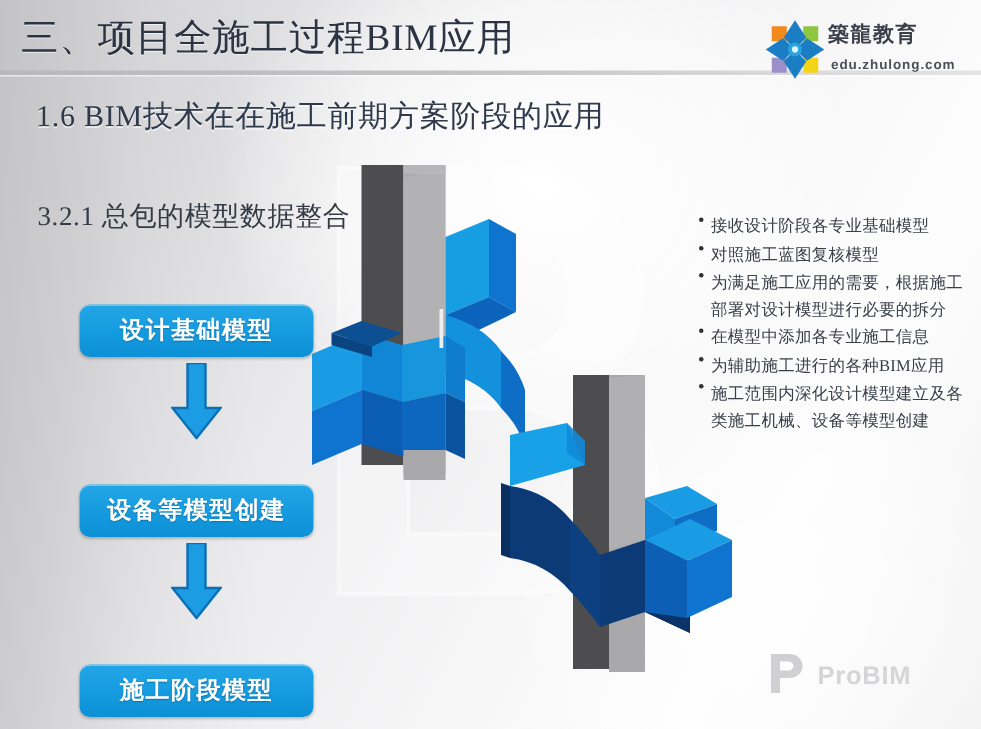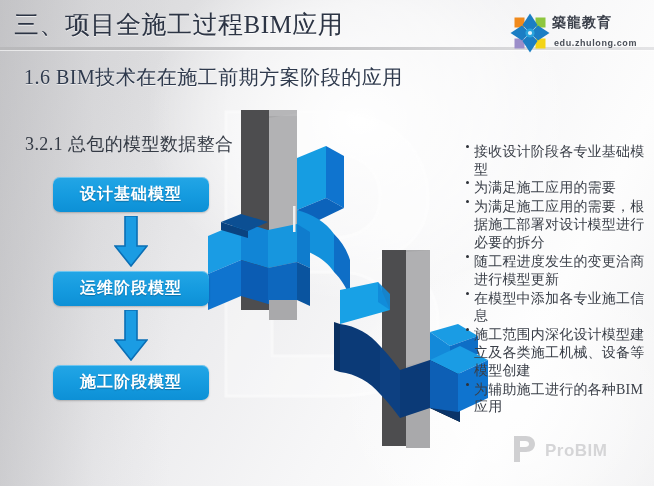--- a/index.html
+++ b/index.html
@@ -112,20 +112,21 @@
     width: 156px; height: 35px;
     border-radius: 7px;
     background: linear-gradient(180deg, #23a6e6 0%, #159bdf 52%, #0d90d6 100%);
     box-shadow: 0 1px 2px rgba(0,0,0,.22), inset 0 1px 0 rgba(255,255,255,.35);
     display: flex; align-items: center; justify-content: center;
     color: #ffffff;
     font-family: Liberation Mono, monospace;
     font-size: 16px; font-weight: 700;
     letter-spacing: 1px;
     text-shadow: 0 1px 1px rgba(0,40,70,.35);
+    margin-top: 26px;
   }
   .flow-gap { height: 59px; position: relative; }
   .arrow {
     position: absolute; left: 50%; top: 4px;
     transform: translateX(-50%);
     width: 34px; height: 51px;
   }
   .arrow svg { display:block; }
 
   
@@ -136,21 +137,21 @@
 
   
   .bullets {
     position: absolute;
     left: 466px; top: 143px;
     width: 184px;
   }
   .bul {
     position: relative;
     padding-left: 8px;
-    font-size: 14px;
+    font-size: 11px;
     line-height: 17.5px;
     color: #3a3f48;
     letter-spacing: .2px;
     margin-bottom: 1px;
   }
   .bul::before {
     content: "";
     position: absolute;
     left: 0px; top: 2px;
     width: 3px; height: 3px;
@@ -290,39 +291,38 @@
 
   <div class="flow">
     <div class="flow-box">设计基础模型</div>
     <div class="flow-gap">
       <div class="arrow">
         <svg viewBox="0 0 34 51" xmlns="http://www.w3.org/2000/svg">
           <polygon points="11,0 23,0 23,30 33,30 17,50 1,30 11,30" fill="#1b9ce3" stroke="#0b6fb5" stroke-width="1.6"></polygon>
         </svg>
       </div>
     </div>
-    <div class="flow-box">运维阶段模型</div>
+    <div class="flow-box">设备等模型创建</div>
     <div class="flow-gap">
       <div class="arrow">
         <svg viewBox="0 0 34 51" xmlns="http://www.w3.org/2000/svg">
           <polygon points="11,0 23,0 23,30 33,30 17,50 1,30 11,30" fill="#1b9ce3" stroke="#0b6fb5" stroke-width="1.6"></polygon>
         </svg>
       </div>
     </div>
     <div class="flow-box">施工阶段模型</div>
   </div>
 
   <div class="bullets">
     <div class="bul">接收设计阶段各专业基础模型</div>
-    <div class="bul">为满足施工应用的需要</div>
+    <div class="bul">对照施工蓝图复核模型</div>
     <div class="bul tall">为满足施工应用的需要，根据施工部署对设计模型进行必要的拆分</div>
-    <div class="bul tall">随工程进度发生的变更洽商进行模型更新</div>
     <div class="bul">在模型中添加各专业施工信息</div>
+    <div class="bul">为辅助施工进行的各种BIM应用</div>
     <div class="bul tall">施工范围内深化设计模型建立及各类施工机械、设备等模型创建</div>
-    <div class="bul">为辅助施工进行的各种BIM应用</div>
   </div>
 
   <div class="probim">
     <svg viewBox="0 0 118 30" xmlns="http://www.w3.org/2000/svg">
       <g fill="#c9c9cb">
         <path d="M2 2 L2 28 L8 28 L8 18 L14 18 C19 18 23 15 23 10 C23 5 19 2 14 2 Z M8 7 L13 7 C15.5 7 17 8.2 17 10 C17 11.8 15.5 13 13 13 L8 13 Z"></path>
         <path d="M10 12 L10 27 L15 27 C19.5 27 22.5 24.5 22.5 20.5 C22.5 16.5 19.5 12 15 12 Z" opacity="0.0"></path>
       </g>
       <text x="33" y="22" font-family="Liberation Sans, sans-serif" font-size="17" font-weight="700" fill="#cfcfd1" letter-spacing="0.5">ProBIM</text>
     </svg>

